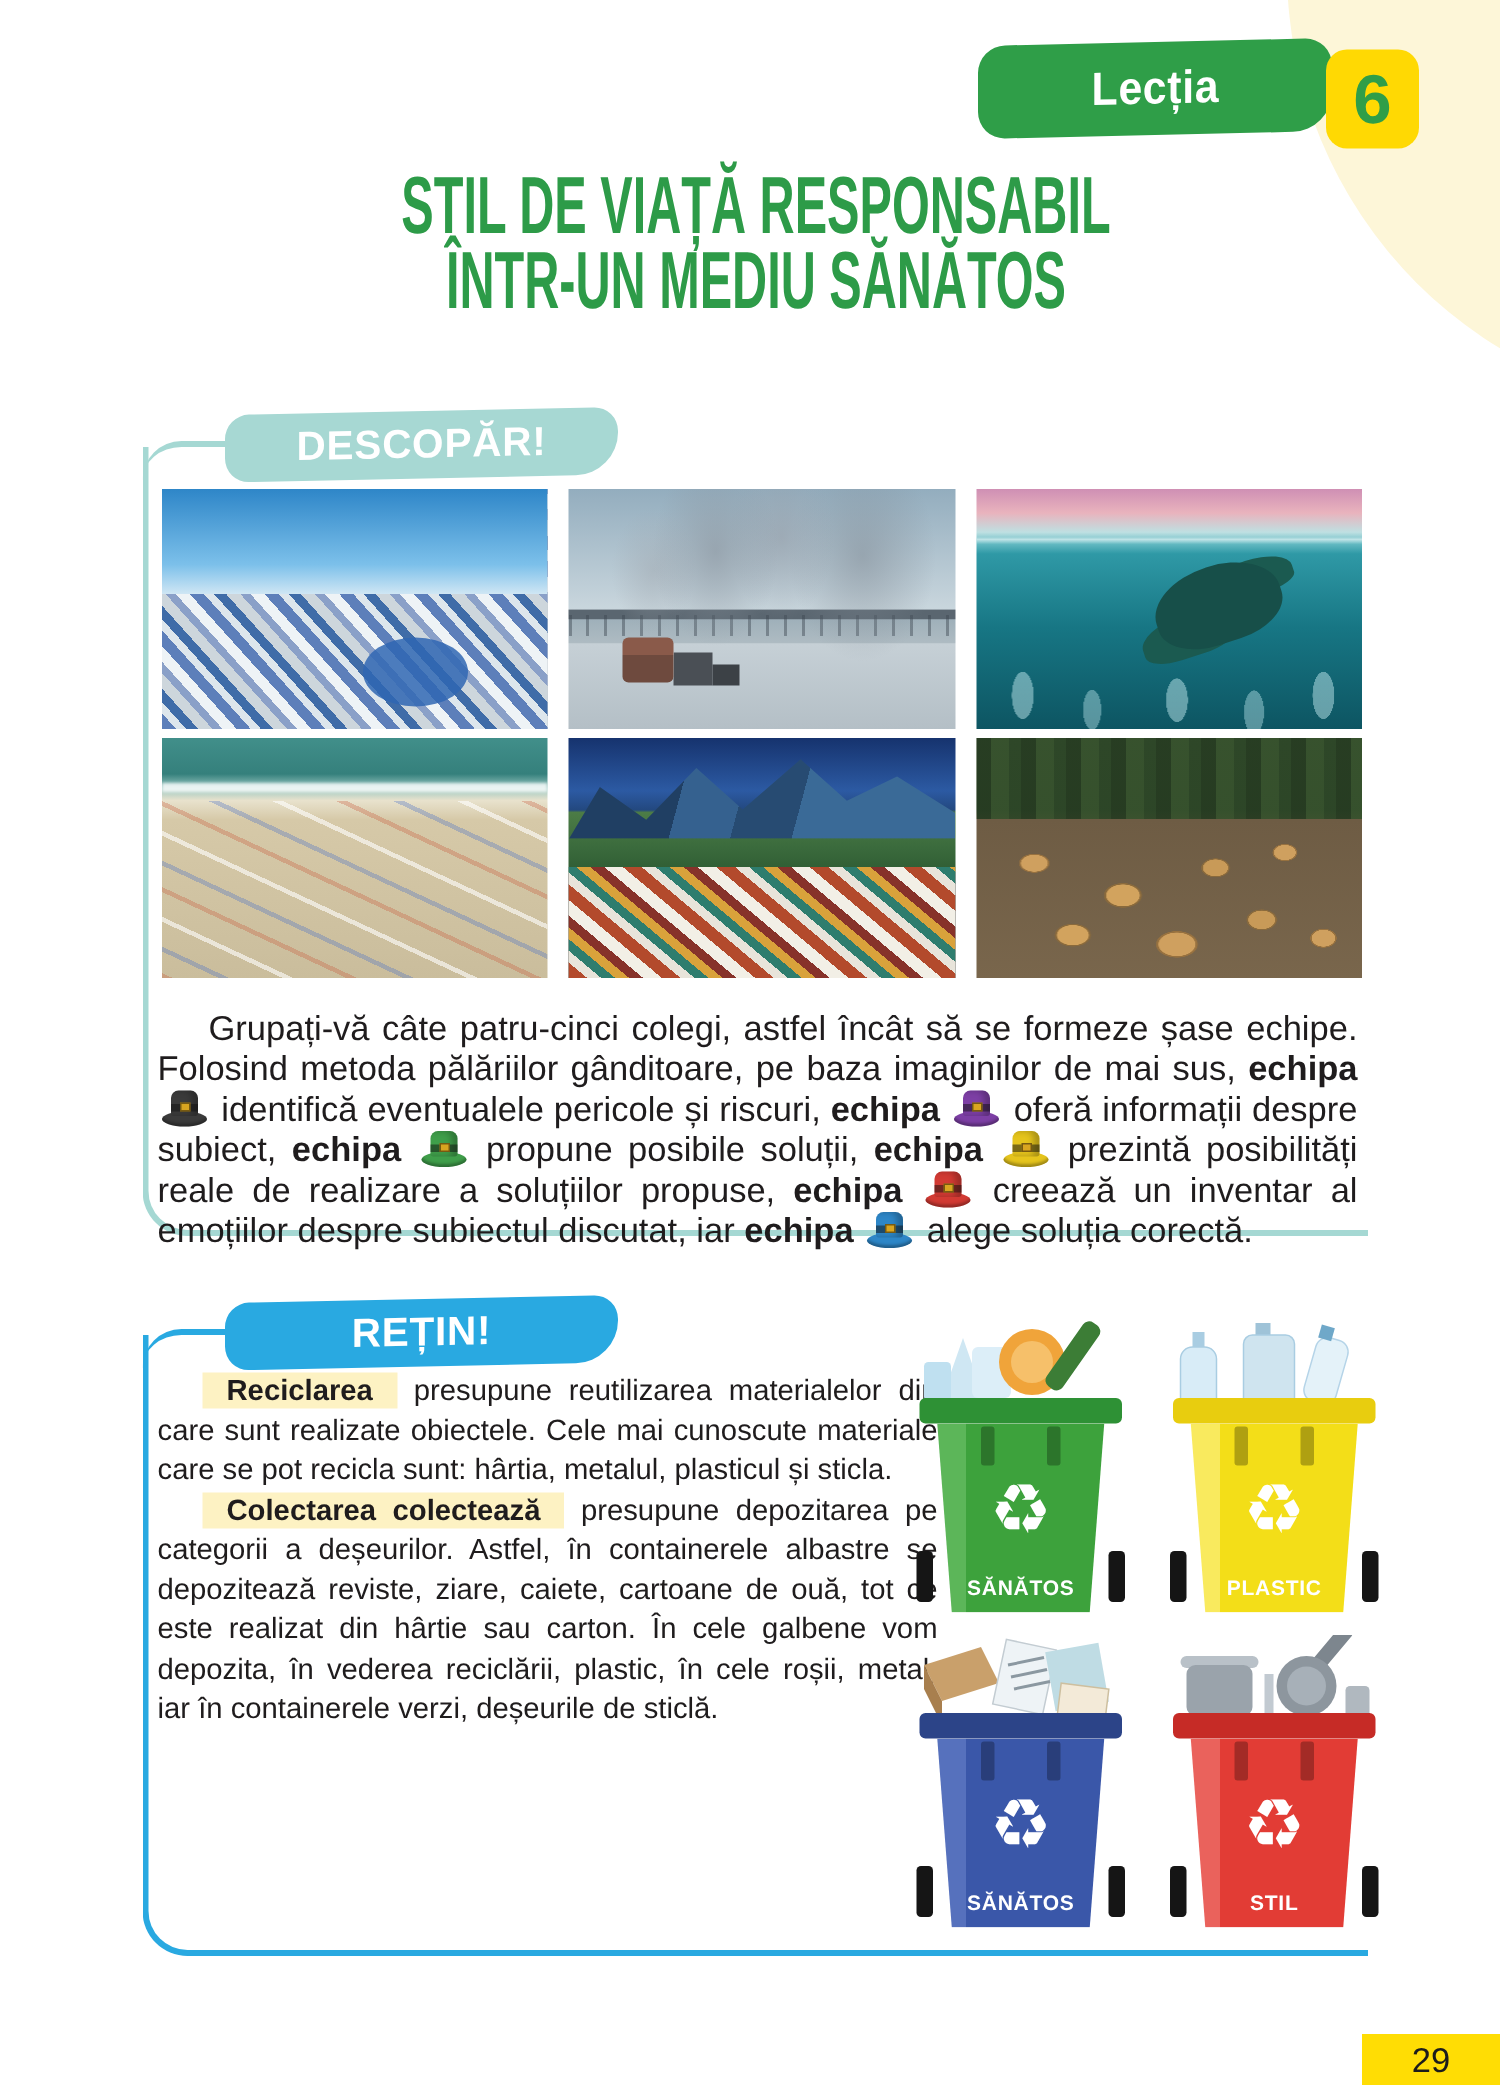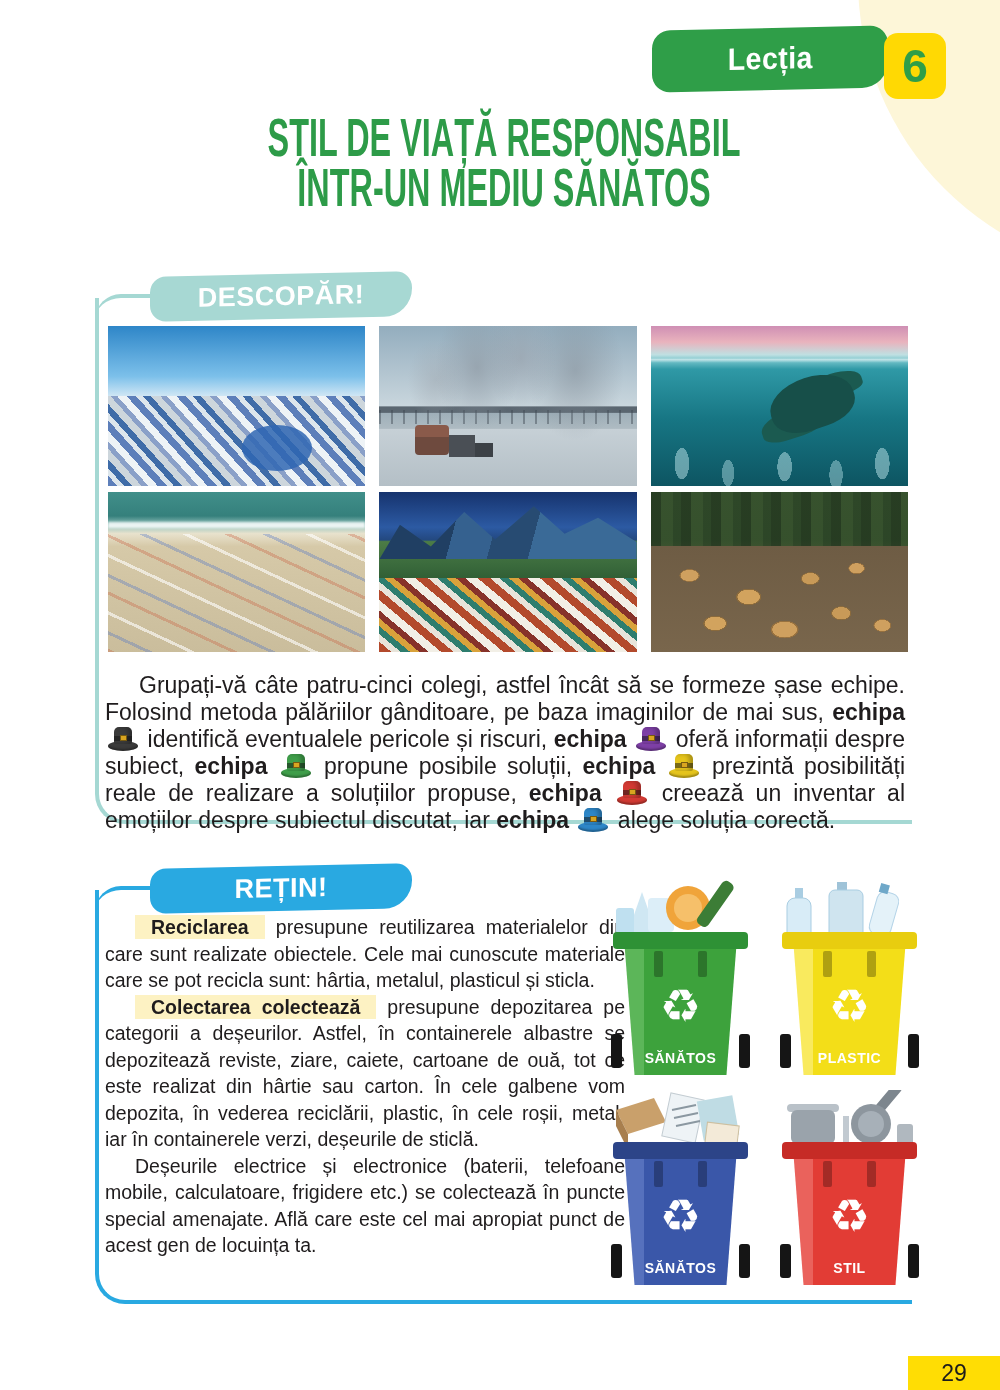--- a/index.html
+++ b/index.html
@@ -170,21 +170,20 @@
   <p class="activity">Grupați-vă câte patru-cinci colegi, astfel încât să se formeze șase echipe. Folosind metoda pălăriilor gânditoare, pe baza imaginilor de mai sus, <strong>echipa </strong><span class="hat" style="--hc: #3b3b3b;"><i class="brim"></i><i class="crown"></i><i class="band"></i><i class="buckle"></i></span> identifică eventualele pericole și riscuri, <strong>echipa </strong><span class="hat" style="--hc: #7d3fa5;"><i class="brim"></i><i class="crown"></i><i class="band"></i><i class="buckle"></i></span> oferă informații despre subiect, <strong>echipa </strong><span class="hat" style="--hc: #3f9e4a;"><i class="brim"></i><i class="crown"></i><i class="band"></i><i class="buckle"></i></span> propune posibile soluții, <strong>echipa </strong><span class="hat" style="--hc: #e5c41c;"><i class="brim"></i><i class="crown"></i><i class="band"></i><i class="buckle"></i></span> prezintă posibilități reale de realizare a soluțiilor propuse, <strong>echipa </strong><span class="hat" style="--hc: #d23a33;"><i class="brim"></i><i class="crown"></i><i class="band"></i><i class="buckle"></i></span> creează un inventar al emoțiilor despre subiectul discutat, iar <strong>echipa </strong><span class="hat" style="--hc: #2d86c7;"><i class="brim"></i><i class="crown"></i><i class="band"></i><i class="buckle"></i></span> alege soluția corectă.</p>
 
   <div class="frame frame-retin"></div>
   <div class="section-badge badge-retin">
     <span>REȚIN!</span>
   </div>
 
   <div class="retin-text">
       <p><strong class="hl">Reciclarea</strong> presupune reutilizarea materialelor din care sunt realizate obiectele. Cele mai cunoscute materiale care se pot recicla sunt: hârtia, metalul, plasticul și sticla.</p>
       <p><strong class="hl">Colectarea colectează</strong> presupune depozitarea pe categorii a deșeurilor. Astfel, în containerele albastre se depozitează reviste, ziare, caiete, cartoane de ouă, tot ce este realizat din hârtie sau carton. În cele galbene vom depozita, în vederea reciclării, plastic, în cele roșii, metal, iar în containerele verzi, deșeurile de sticlă.</p>
-      <p>Deșeurile electrice și electronice (baterii, telefoane mobile, calculatoare, frigidere etc.) se colectează în puncte special amenajate. Află care este cel mai apropiat punct de acest gen de locuința ta.</p>
     </div>
 
   <div class="bins">
 
     <figure class="bin bin-glass">
       <svg class="trash-svg" viewBox="0 0 145 62">
         <polygon points="20,52 34,12 48,52" fill="#cfe7f3"></polygon>
         <rect x="40" y="18" width="26" height="34" rx="4" fill="#dceef8"></rect>
         <rect x="8" y="28" width="18" height="26" rx="3" fill="#bfe0f0"></rect>
         <circle cx="80" cy="28" r="22" fill="#f0a43a"></circle>

